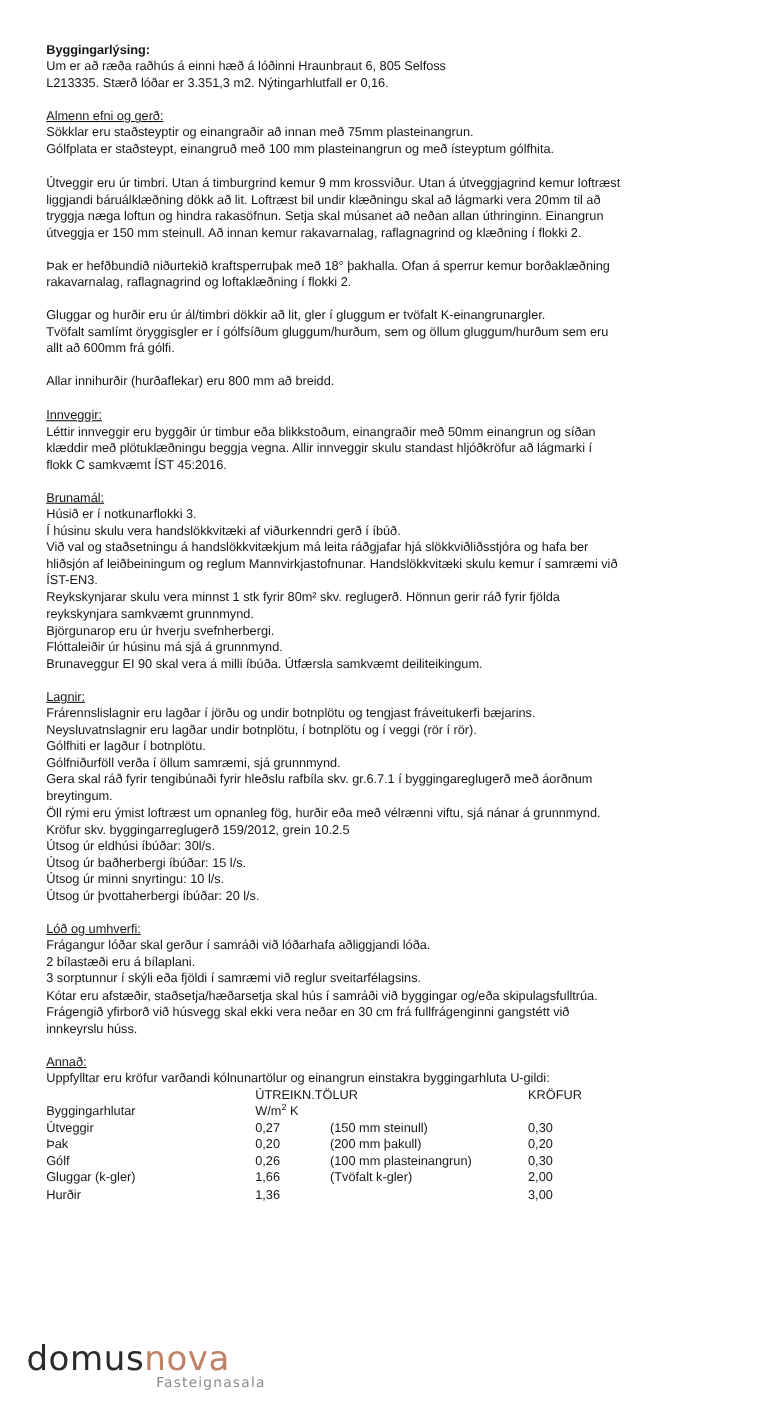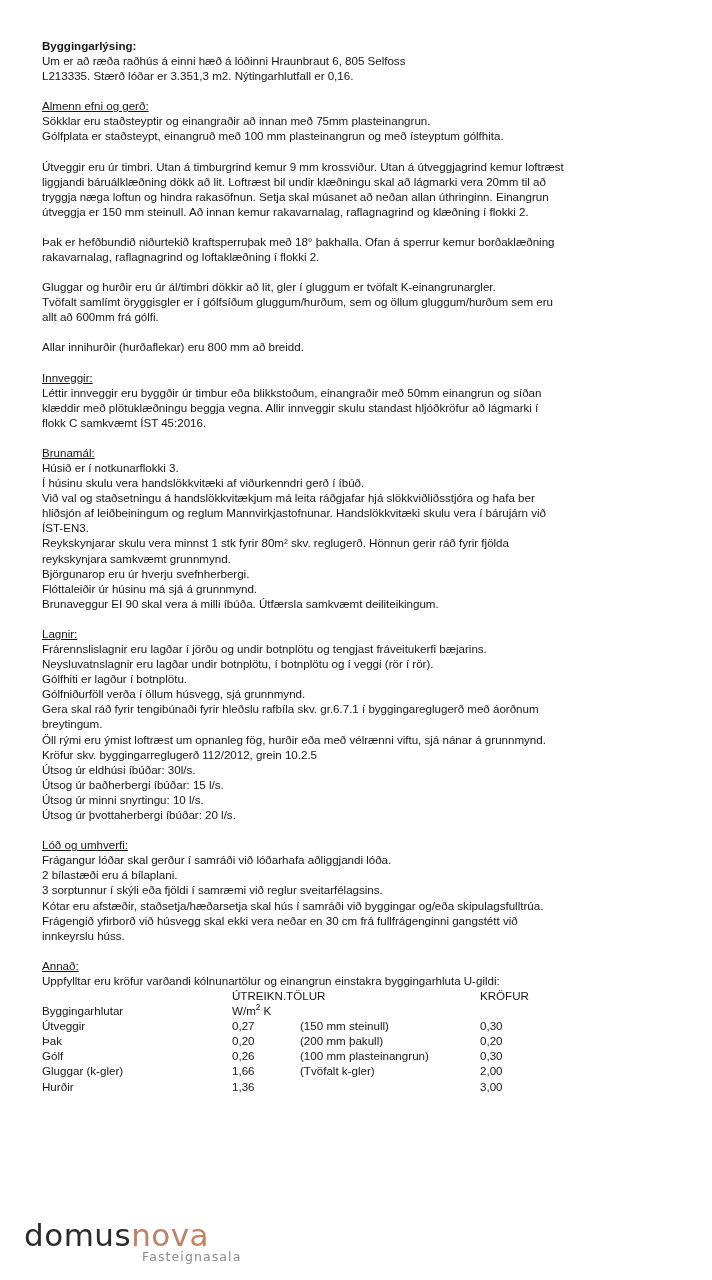--- a/index.html
+++ b/index.html
@@ -144,42 +144,42 @@
       </div>
     </div>
     <div class="spacer"></div>
 
     <div class="block">
       <div class="line uline">Brunamál:</div>
       <div class="para">
         <div class="line">Húsið er í notkunarflokki 3.</div>
         <div class="line">Í húsinu skulu vera handslökkvitæki af viðurkenndri gerð í íbúð.</div>
         <div class="line">Við val og staðsetningu á handslökkvitækjum má leita ráðgjafar hjá slökkviðliðsstjóra og hafa ber</div>
-        <div class="line">hliðsjón af leiðbeiningum og reglum Mannvirkjastofnunar. Handslökkvitæki skulu vera í bárujárn við</div>
+        <div class="line">hliðsjón af leiðbeiningum og reglum Mannvirkjastofnunar. Handslökkvitæki skulu kemur í samræmi við</div>
         <div class="line">ÍST-EN3.</div>
         <div class="line">Reykskynjarar skulu vera minnst 1 stk fyrir 80m² skv. reglugerð. Hönnun gerir ráð fyrir fjölda</div>
         <div class="line">reykskynjara samkvæmt grunnmynd.</div>
         <div class="line">Björgunarop eru úr hverju svefnherbergi.</div>
         <div class="line">Flóttaleiðir úr húsinu má sjá á grunnmynd.</div>
         <div class="line">Brunaveggur EI 90 skal vera á milli íbúða. Útfærsla samkvæmt deiliteikingum.</div>
       </div>
     </div>
     <div class="spacer"></div>
 
     <div class="block">
       <div class="line uline">Lagnir:</div>
       <div class="para">
         <div class="line">Frárennslislagnir eru lagðar í jörðu og undir botnplötu og tengjast fráveitukerfi bæjarins.</div>
         <div class="line">Neysluvatnslagnir eru lagðar undir botnplötu, í botnplötu og í veggi (rör í rör).</div>
         <div class="line">Gólfhiti er lagður í botnplötu.</div>
-        <div class="line">Gólfniðurföll verða í öllum húsvegg, sjá grunnmynd.</div>
+        <div class="line">Gólfniðurföll verða í öllum samræmi, sjá grunnmynd.</div>
         <div class="line">Gera skal ráð fyrir tengibúnaði fyrir hleðslu rafbíla skv. gr.6.7.1 í byggingareglugerð með áorðnum</div>
         <div class="line">breytingum.</div>
         <div class="line">Öll rými eru ýmist loftræst um opnanleg fög, hurðir eða með vélrænni viftu, sjá nánar á grunnmynd.</div>
-        <div class="line">Kröfur skv. byggingarreglugerð 112/2012, grein 10.2.5</div>
+        <div class="line">Kröfur skv. byggingarreglugerð 159/2012, grein 10.2.5</div>
         <div class="line">Útsog úr eldhúsi íbúðar: 30l/s.</div>
         <div class="line">Útsog úr baðherbergi íbúðar: 15 l/s.</div>
         <div class="line">Útsog úr minni snyrtingu: 10 l/s.</div>
         <div class="line">Útsog úr þvottaherbergi íbúðar: 20 l/s.</div>
       </div>
     </div>
     <div class="spacer"></div>
 
     <div class="block">
       <div class="line uline">Lóð og umhverfi:</div>

